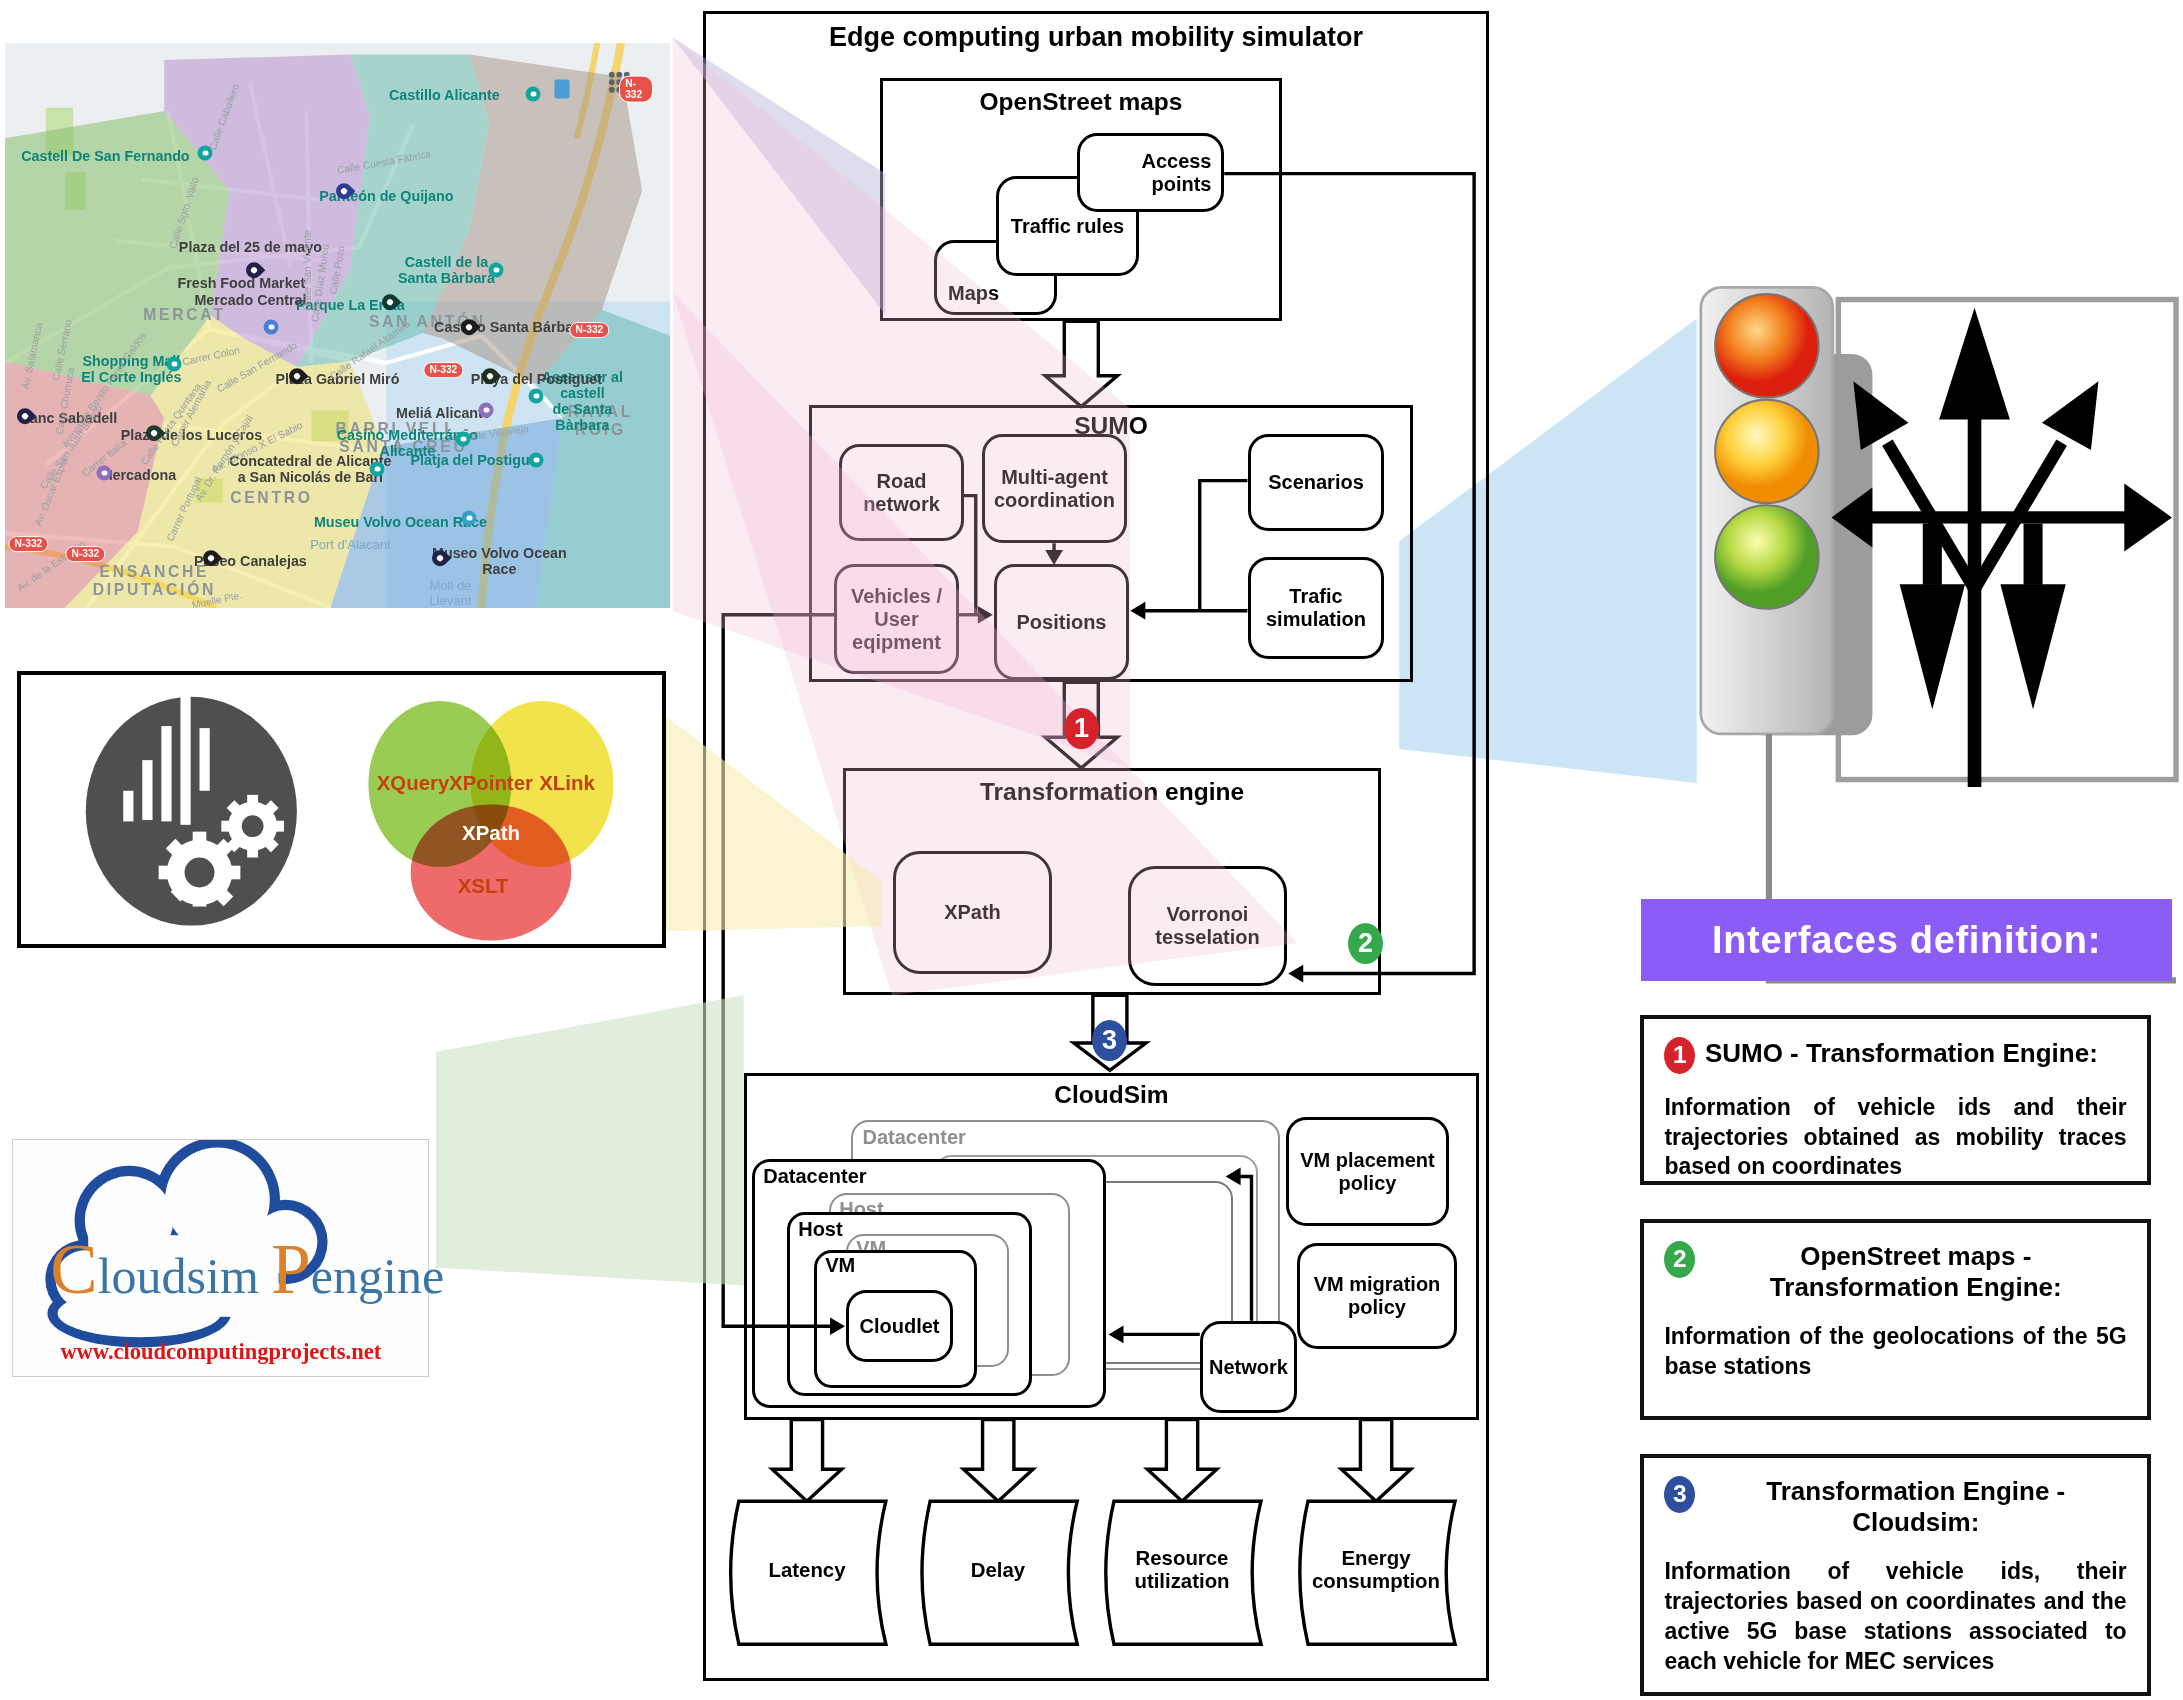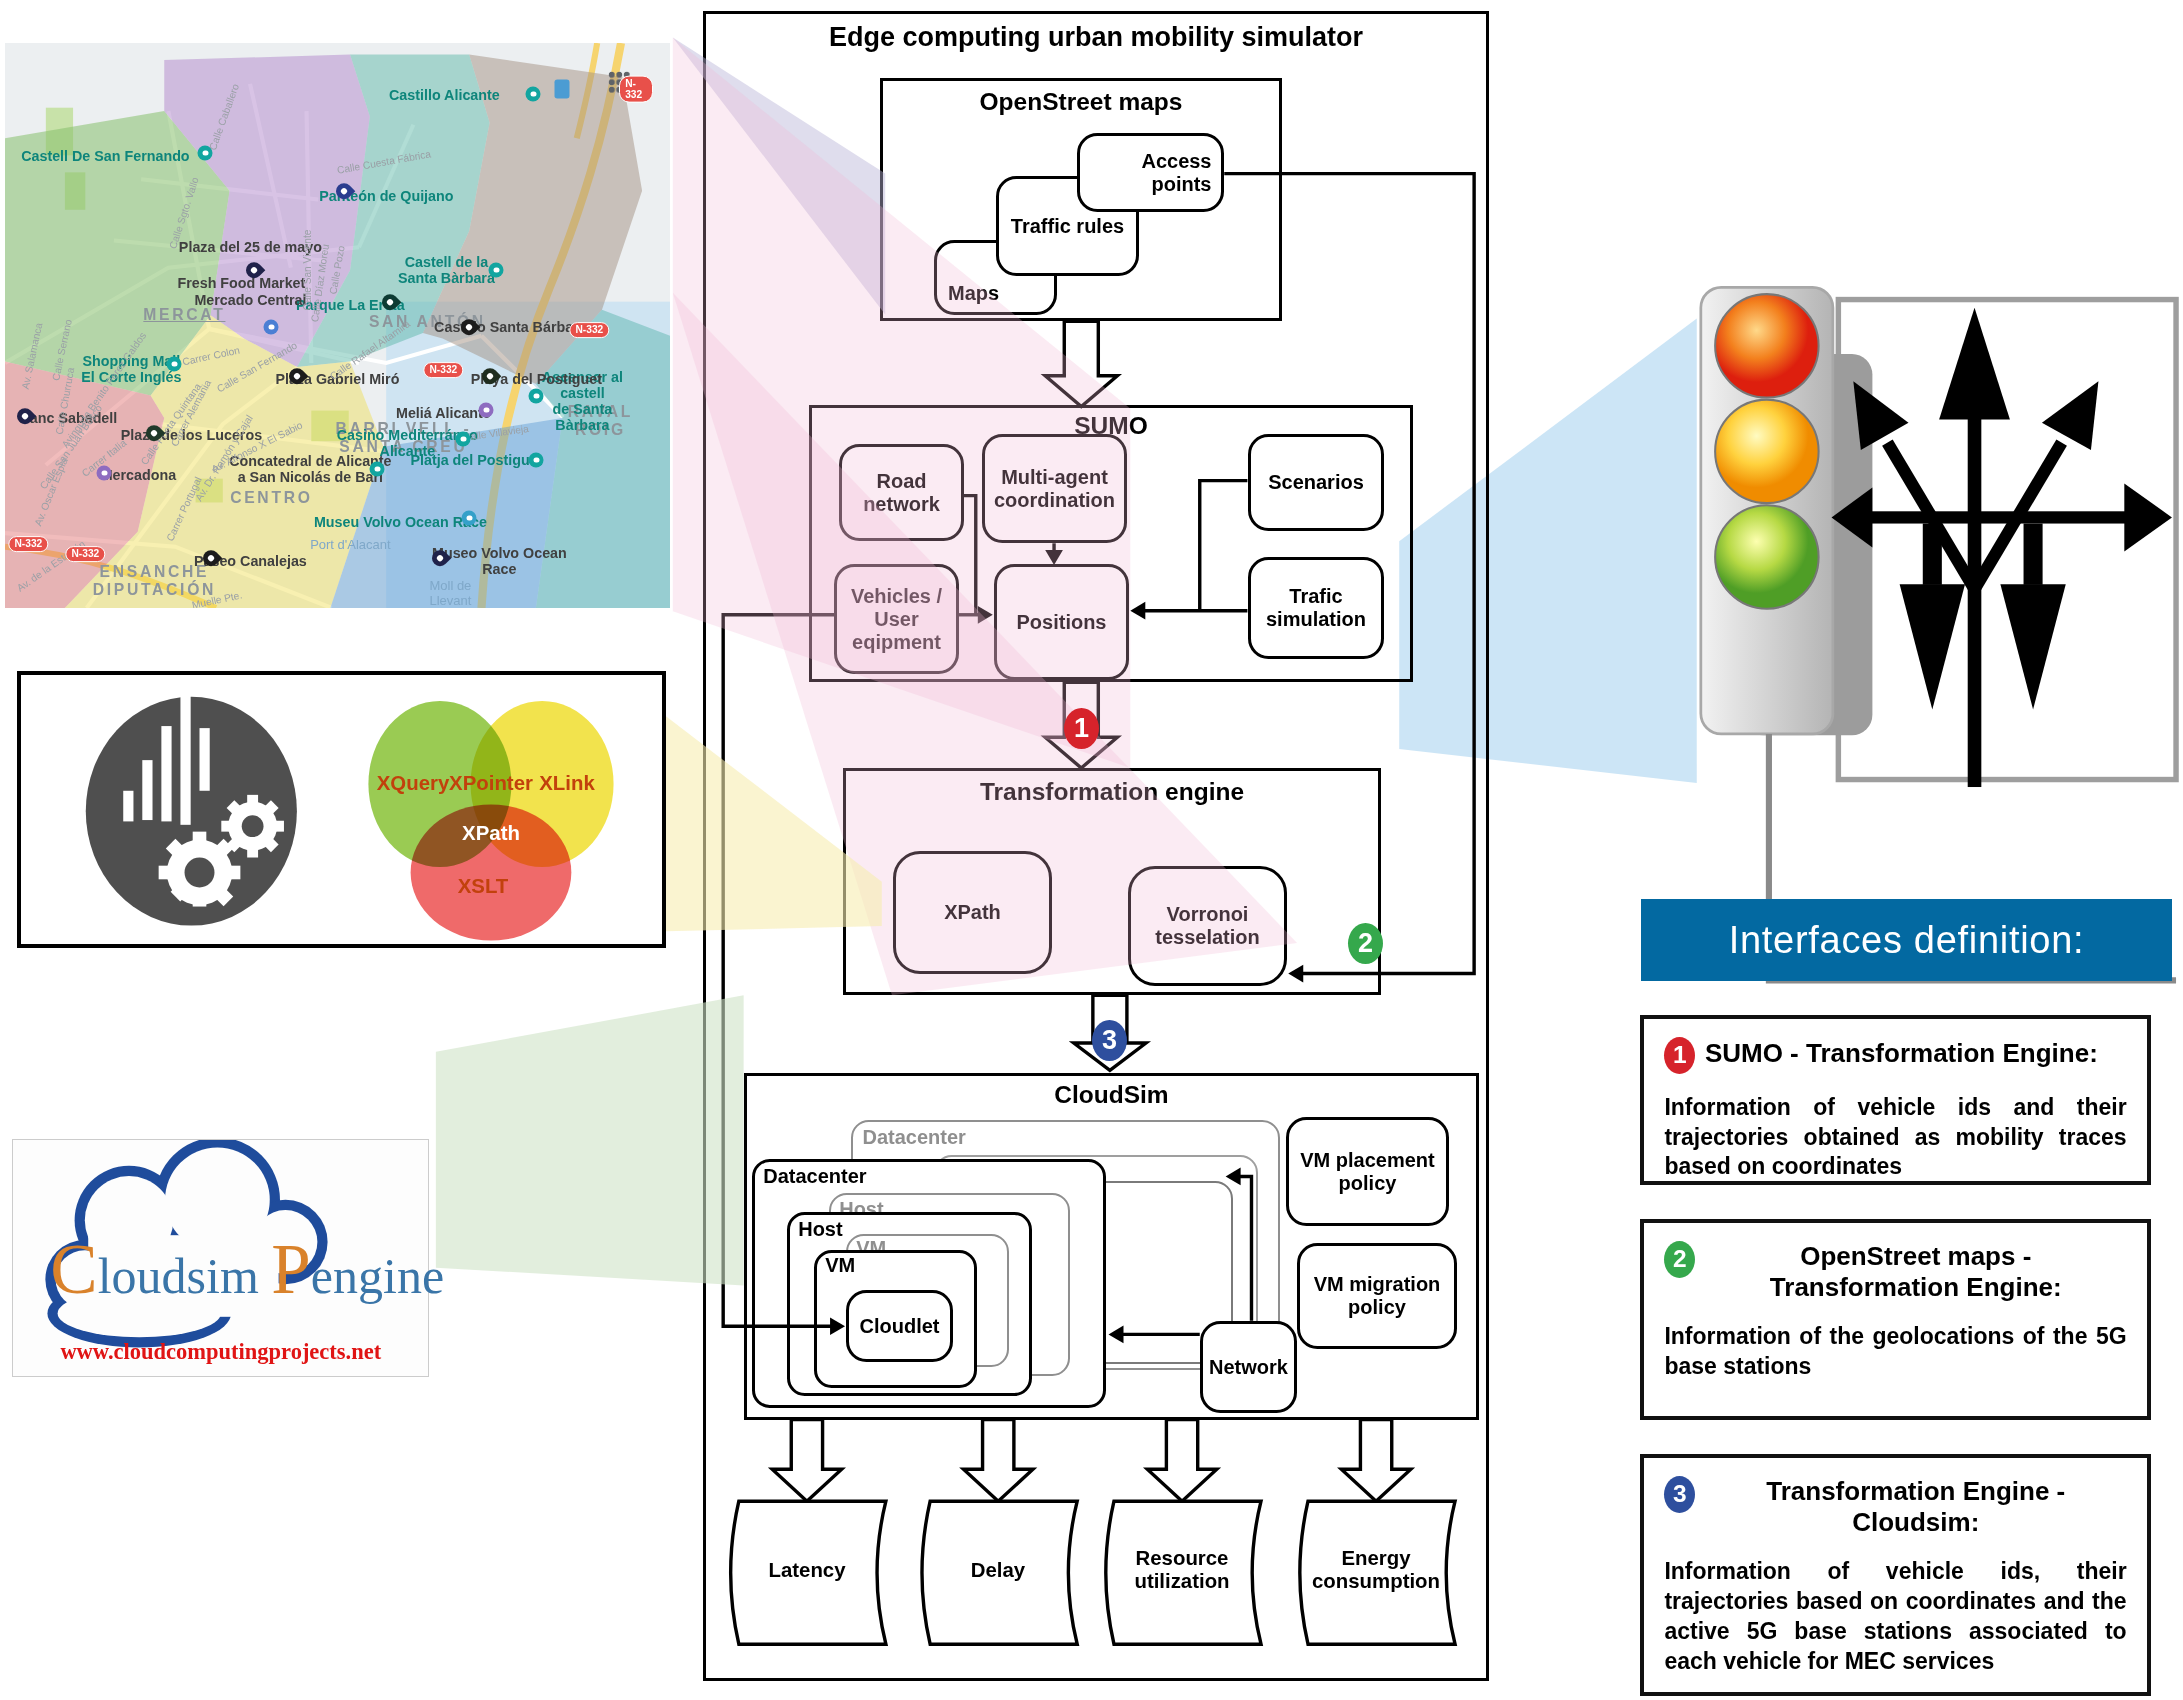--- a/index.html
+++ b/index.html
@@ -12,22 +12,22 @@
         font-weight:bold;font-size:20px;line-height:1.15;color:#000;padding:4.1px;}
   .container{position:absolute;box-sizing:border-box;border:3.4px solid #000;background:transparent;}
   .ctitle{position:absolute;width:100%;text-align:center;font-weight:bold;font-size:24.5px;color:#000;}
   .graybox{background:#fff;border-radius:17.7px;position:absolute;box-sizing:border-box;}
   .stacklabel{position:absolute;font-weight:bold;font-size:20px;}
   .out-label{position:absolute;z-index:6;font-weight:bold;font-size:20.4px;text-align:center;line-height:1.15;}
   
   .numcircle{position:absolute;z-index:7;width:35px;height:41px;border-radius:50%;color:#fff;
              display:flex;align-items:center;justify-content:center;font-size:27px;font-weight:bold;}
   
-  .ifheader{position:absolute;background:#0369a1;color:#fff;display:flex;align-items:center;justify-content:center;
-            font-size:38px;font-weight:normal;letter-spacing:0.7px;z-index:6;}
+  .ifheader{position:absolute;background:#8b5cf6;color:#fff;display:flex;align-items:center;justify-content:center;
+            font-size:38px;font-weight:bold;letter-spacing:0.7px;z-index:6;}
   .ifbox{position:absolute;box-sizing:border-box;border:4.8px solid #111;background:#fff;padding:17.7px 20.4px;z-index:6;}
   .ifbox .ttl{font-size:26px;font-weight:bold;line-height:1.2;}
   .ifbox .bdy{font-size:23px;font-weight:bold;text-align:justify;line-height:1.3;margin-top:19px;}
   .ifnum{display:inline-flex;width:31px;height:37px;border-radius:50%;color:#fff;align-items:center;justify-content:center;
          font-size:24.5px;font-weight:bold;vertical-align:middle;margin-right:9.5px;}
   
   #map-panel{background:#e9ebe6;overflow:hidden;}
   .maplabel{position:absolute;transform:translate(-50%,-50%);white-space:pre-line;text-align:center;z-index:4;}
   .maplabel.district{color:#8d959b;font-size:15.7px;letter-spacing:2.7px;font-weight:bold;}
   .maplabel.poi{color:#0e857b;font-size:14.3px;font-weight:bold;}
@@ -102,21 +102,21 @@
         <polygon points="682,17 907,50 936,217 877,392 780,501 643,434 614,426 682,276 712,117" fill="#a39183" opacity="0.5"></polygon>
         <polygon points="0,468 214,518 234,551 195,718 88,830 0,830" fill="#e06a6a" opacity="0.45"></polygon>
         <polygon points="214,518 302,400 351,434 429,476 507,468 556,593 478,830 88,830 195,718 234,551" fill="#efdd52" opacity="0.45"></polygon>
         <polygon points="877,392 977,430 977,830 780,830 819,551 780,501" fill="#2ea295" opacity="0.35"></polygon>
         <polygon points="556,593 819,551 780,830 478,830" fill="#5b9bd5" opacity="0.45"></polygon>
       </g>
     </svg>
     <div id="map-labels">
         <div class="maplabel district" style="left: 422px; top: 279px; transform: translate(-50%, -50%);">SAN ANTÓN</div>
         <div class="maplabel district" style="left: 595px; top: 378px; transform: translate(-50%, -50%);">RAVAL ROIG</div>
-        <div class="maplabel district" style="left: 179px; top: 272px; transform: translate(-50%, -50%); text-decoration: underline;">MERCAT</div>
+        <div class="maplabel district" style="left: 179px; top: 272px; transform: translate(-50%, -50%);">MERCAT</div>
         <div class="maplabel district" style="left: 398px; top: 395px; transform: translate(-50%, -50%);">BARRI VELL -
 SANTA CREU</div>
         <div class="maplabel district" style="left: 266px; top: 455px; transform: translate(-50%, -50%);">CENTRO</div>
         <div class="maplabel district" style="left: 149px; top: 538px; transform: translate(-50%, -50%);">ENSANCHE
 DIPUTACIÓN</div>
         <div class="maplabel poi" style="left: 100px; top: 113px; transform: translate(-50%, -50%);">Castell De San Fernando</div>
         <div class="maplabel poi" style="left: 439px; top: 52px; transform: translate(-50%, -50%);">Castillo Alicante</div>
         <div class="maplabel poi" style="left: 381px; top: 153px; transform: translate(-50%, -50%);">Panteón de Quijano</div>
         <div class="maplabel poi" style="left: 441px; top: 227px; transform: translate(-50%, -50%);">Castell de la
 Santa Bàrbara</div>

